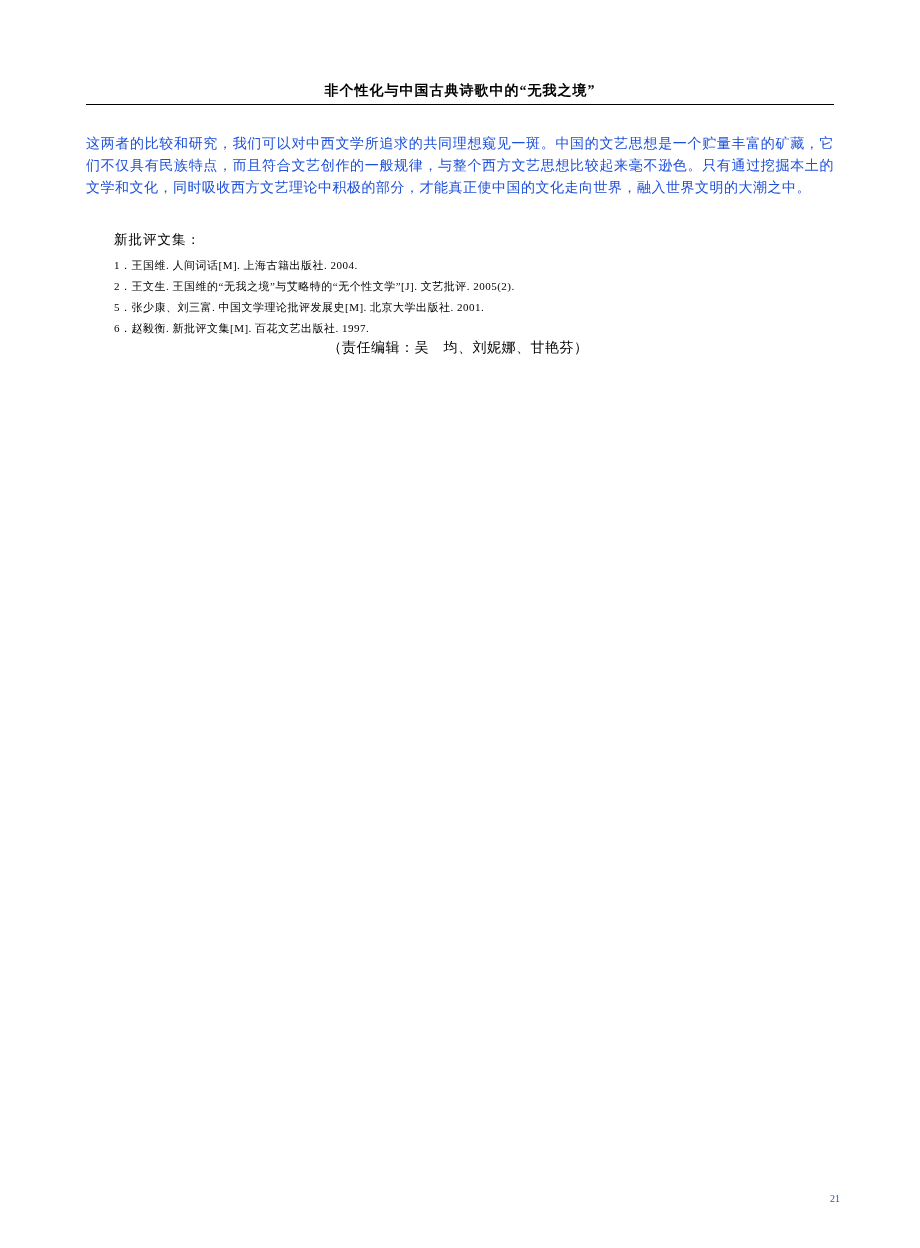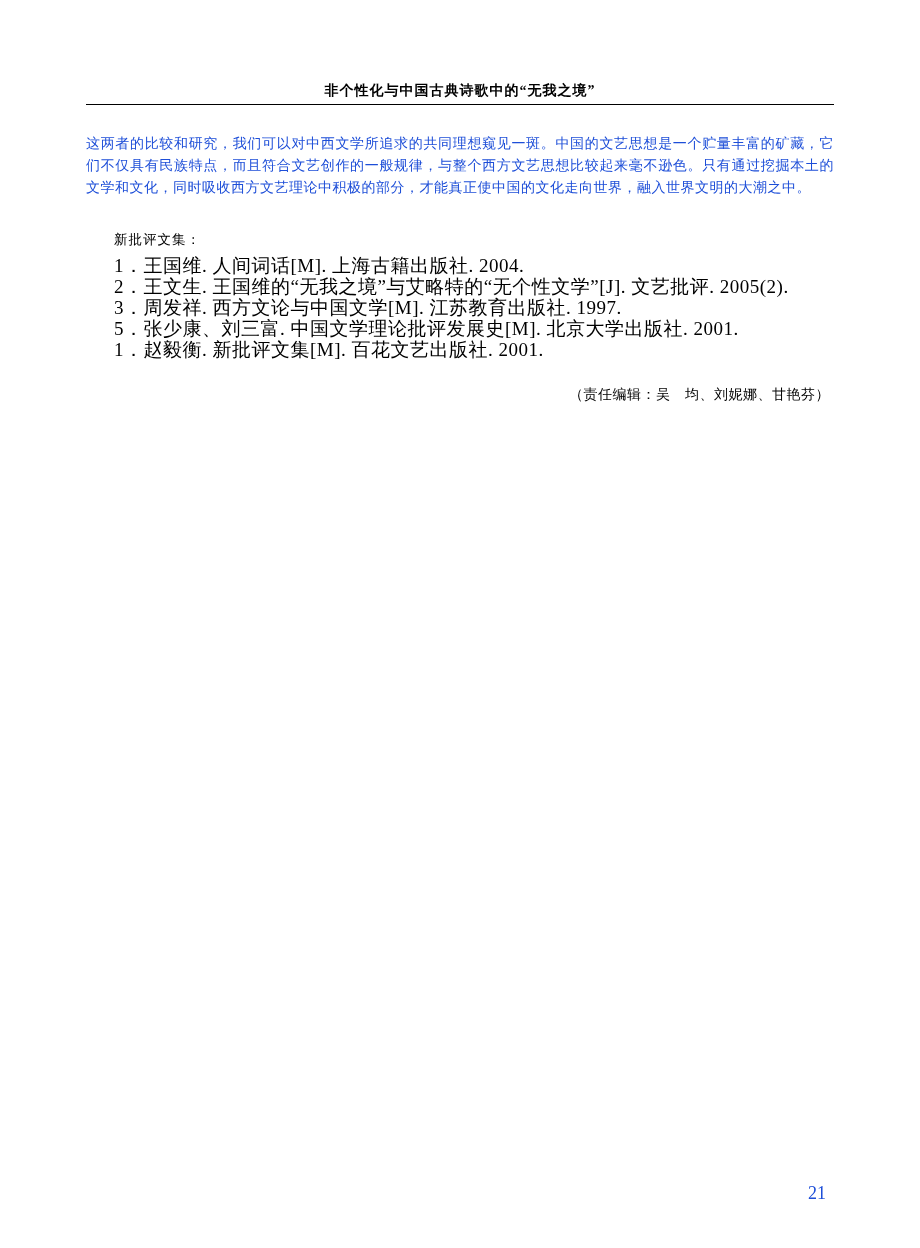--- a/index.html
+++ b/index.html
@@ -41,57 +41,55 @@
       margin-top: 32px;
       padding-left: 28px;
     }
     .ref-heading {
       font-size: 13.5px;
       color: #000;
       margin-bottom: 6px;
       letter-spacing: 1px;
     }
     .ref-item {
-      font-size: 19px;
+      font-size: 11px;
       line-height: 21px;
       color: #000;
       letter-spacing: 0.5px;
     }
     .editors-line {
-      margin-top: 26px;
       font-size: 14px;
-      text-align: right;
+      text-align: center;
       color: #000;
       letter-spacing: 0.5px;
       padding-right: 4px;
     }
     .page-number {
       position: absolute;
       bottom: 44px;
-      right: 94px;
-      font-size: 18px;
+      right: 80px;
+      font-size: 10px;
       color: #1d4ed8;
     }
   </style>
 </head>
 <body>
 
 <div class="page">
 
   <div class="header-title">非个性化与中国古典诗歌中的“无我之境”</div>
   <hr class="header-rule">
 
   <p class="body-text">这两者的比较和研究，我们可以对中西文学所追求的共同理想窥见一斑。中国的文艺思想是一个贮量丰富的矿藏，它们不仅具有民族特点，而且符合文艺创作的一般规律，与整个西方文艺思想比较起来毫不逊色。只有通过挖掘本土的文学和文化，同时吸收西方文艺理论中积极的部分，才能真正使中国的文化走向世界，融入世界文明的大潮之中。</p>
 
   <div class="references-block">
     <div class="ref-heading">新批评文集：</div>
     <div class="ref-item">1．王国维. 人间词话[M]. 上海古籍出版社. 2004.</div>
     <div class="ref-item">2．王文生. 王国维的“无我之境”与艾略特的“无个性文学”[J]. 文艺批评. 2005(2).</div>
-    <div class="ref-item">3．周发祥. 西方文论与中国文学[M]. 江苏教育出版社. 1997.</div>
     <div class="ref-item">5．张少康、刘三富. 中国文学理论批评发展史[M]. 北京大学出版社. 2001.</div>
-    <div class="ref-item">1．赵毅衡. 新批评文集[M]. 百花文艺出版社. 2001.</div>
+    <div class="ref-item">6．赵毅衡. 新批评文集[M]. 百花文艺出版社. 1997.</div>
   </div>
 
   <div class="editors-line">（责任编辑：吴　均、刘妮娜、甘艳芬）</div>
 
 </div>
 
 <div class="page-number">21</div>
 
 </body></html>

